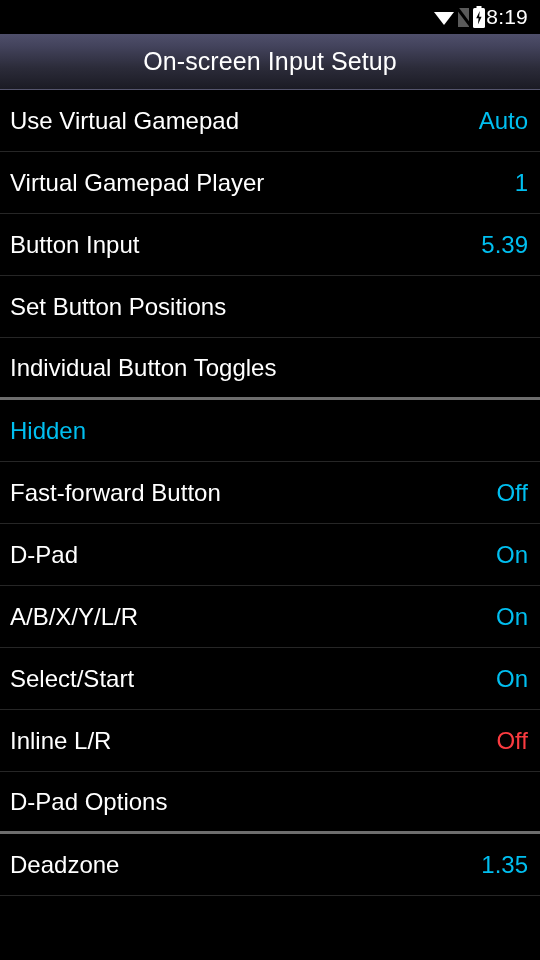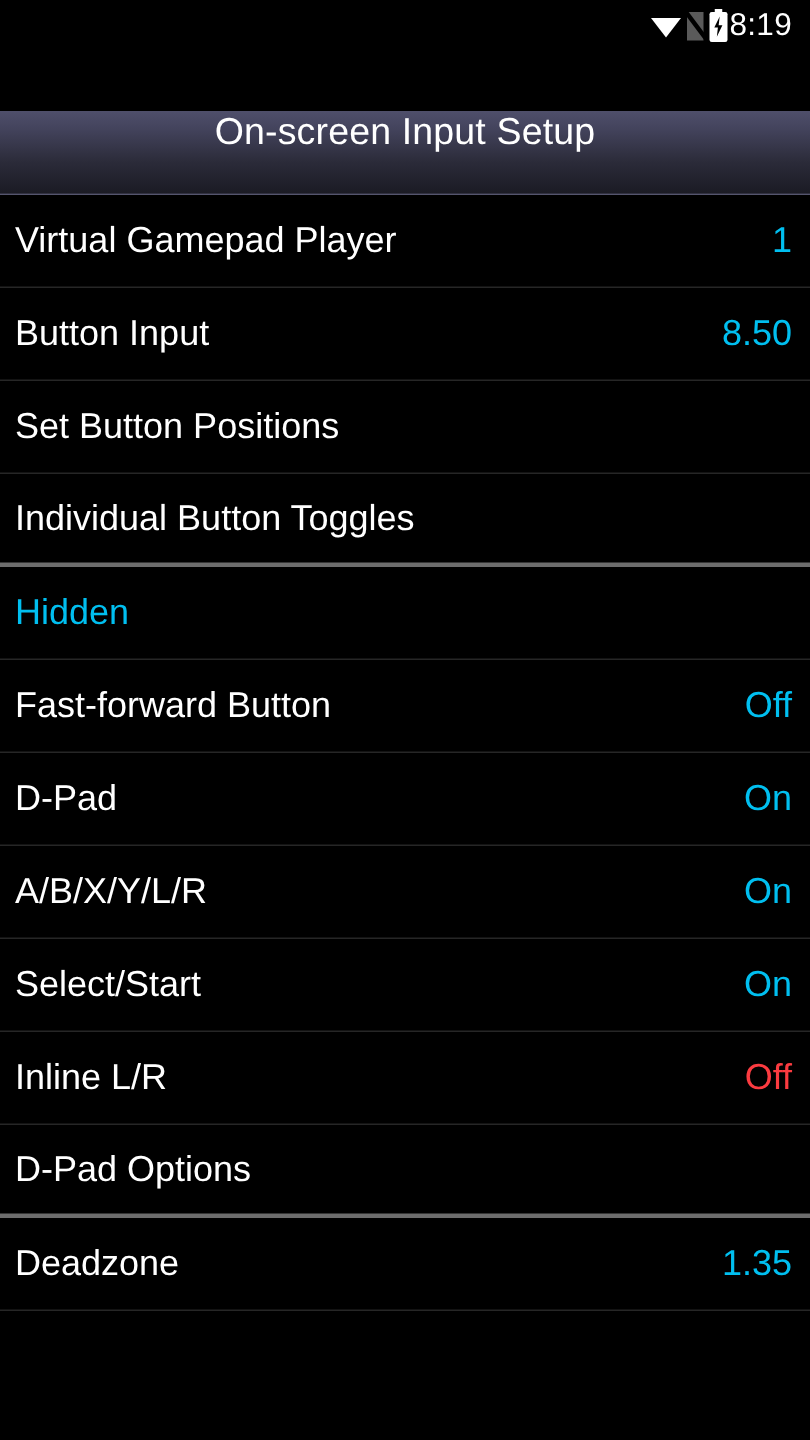--- a/index.html
+++ b/index.html
@@ -21,24 +21,23 @@
   .status-icon{ display:flex; align-items:center; justify-content:center; }
   .clock{
     color:#ffffff; font-size:21px; letter-spacing:0.2px;
     font-family:"Liberation Sans", sans-serif;
   }
 
   
   .titlebar{
     height:56px; width:100%;
     background:linear-gradient(to bottom,#4f4f6b 0%,#43435c 22%,#2b2b39 62%,#1b1b24 100%);
-    display:flex; justify-content:center;
+    display:flex; align-items:center; justify-content:center;
     border-bottom:1px solid #55556e;
     position:relative;
-    margin-top:40px;
   }
   .titlebar-text{
     color:#ffffff; font-size:25px; font-weight:400;
     letter-spacing:0.1px;
   }
 
   
   .list{ width:100%; background:#000; }
   .row{
     height:62px; width:100%;
@@ -88,26 +87,30 @@
 
     <span class="clock">8:19</span>
   </div>
 
   <div class="titlebar">
     <span class="titlebar-text">On-screen Input Setup</span>
   </div>
 
   <div class="list" id="settings-list">
       <div class="row">
+        <span class="row-label">Use Virtual Gamepad</span>
+        <span class="row-value v-accent">Auto</span>
+      </div>
+      <div class="row">
         <span class="row-label">Virtual Gamepad Player</span>
         <span class="row-value v-accent">1</span>
       </div>
       <div class="row">
         <span class="row-label">Button Input</span>
-        <span class="row-value v-accent">8.50</span>
+        <span class="row-value v-accent">5.39</span>
       </div>
       <div class="row">
         <span class="row-label">Set Button Positions</span>
       </div>
       <div class="row section-end">
         <span class="row-label">Individual Button Toggles</span>
       </div>
       <div class="row">
         <span class="row-value v-accent">Hidden</span>
       </div>

